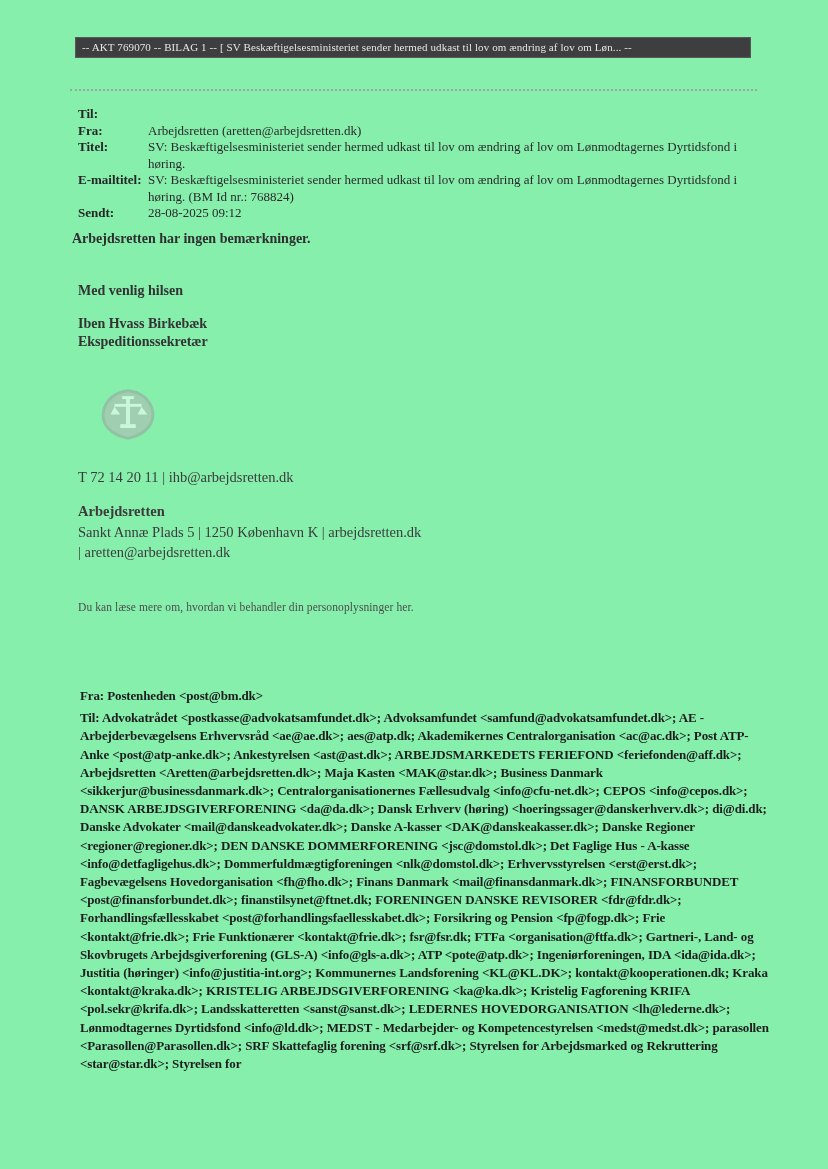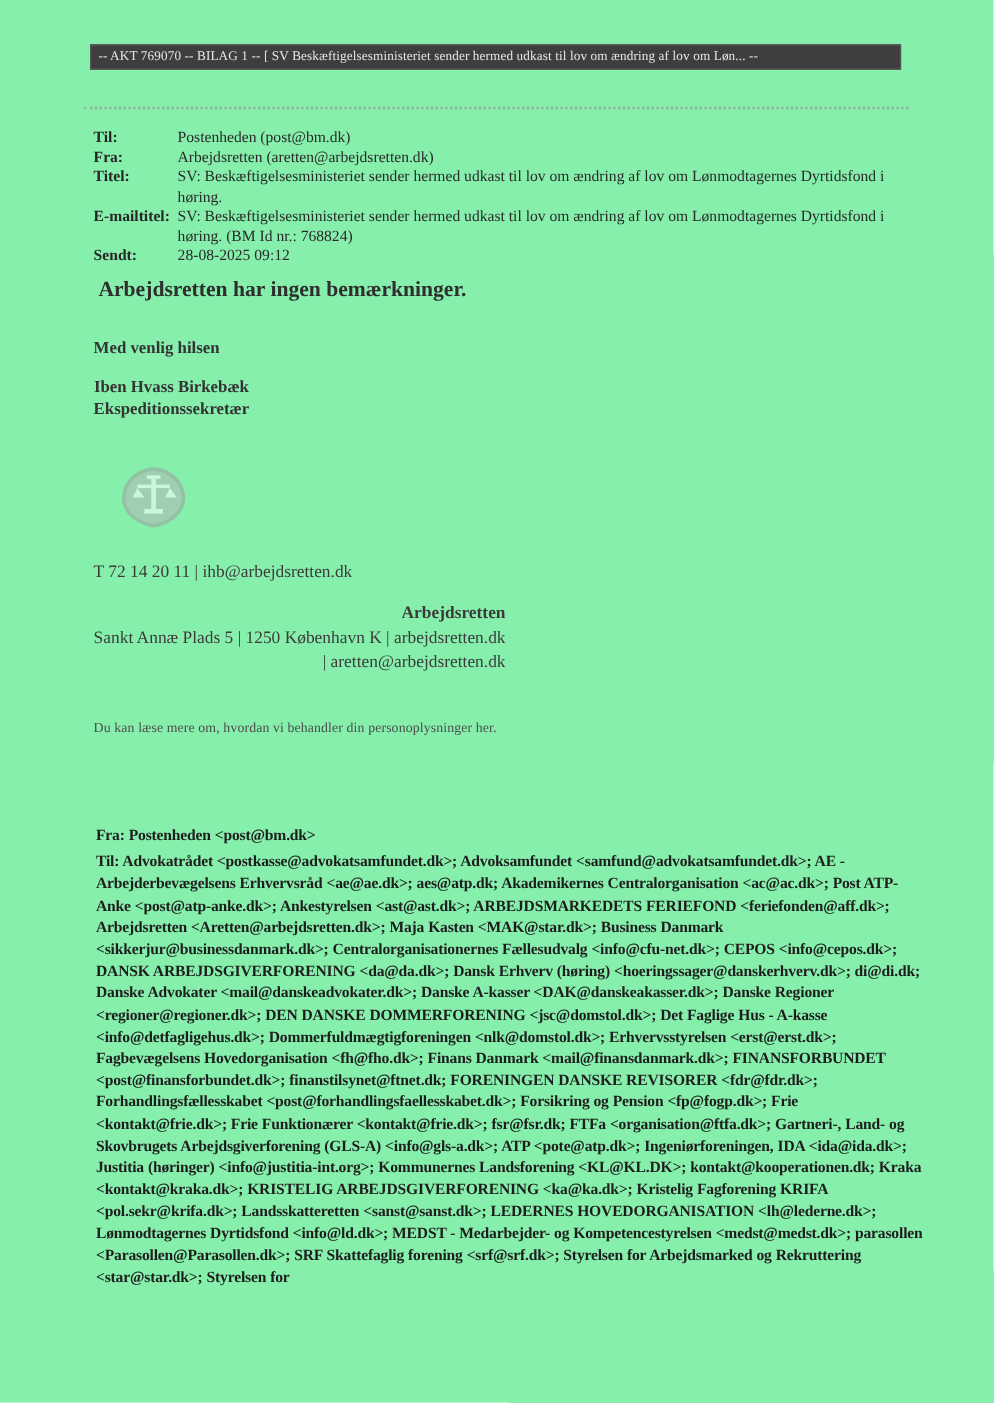--- a/index.html
+++ b/index.html
@@ -32,28 +32,28 @@
   }
   
   .mail-headers{
     position:absolute;left:78px;top:106px;width:662px;
     font-size:13px;line-height:16.5px;
   }
   .hrow{display:grid;grid-template-columns:70px 1fr;}
   .hlabel{font-weight:700;}
   .hvalue{color:#2a2a2a;}
   
-  .message{position:absolute;left:82px;top:231px;font-size:18px;font-weight:600;color:#2e2e2e;}
+  .message{position:absolute;left:72px;top:231px;font-size:14px;font-weight:600;color:#2e2e2e;}
   .greeting{position:absolute;left:78px;top:283px;font-size:14px;font-weight:700;color:#333;text-align:center;}
-  .signoff{position:absolute;left:78px;top:315px;font-size:14px;font-weight:700;line-height:17.5px;color:#333;text-align:center;}
+  .signoff{position:absolute;left:78px;top:315px;font-size:14px;font-weight:700;line-height:17.5px;color:#333;}
   
   .seal{position:absolute;left:99px;top:387px;width:58px;height:55px;opacity:.55;}
   
   .phone-line{position:absolute;left:78px;top:469px;font-size:14.5px;color:#3b3b3b;}
-  .org-block{position:absolute;left:78px;top:501px;font-size:14.5px;line-height:20.5px;color:#3b3b3b;text-align:right;}
+  .org-block{position:absolute;left:78px;top:501px;font-size:14.5px;line-height:20.5px;color:#3b3b3b;}
   .org-name{font-weight:700;}
   .disclaimer{position:absolute;left:78px;width:640px;font-size:11.5px;color:#4c4c4c;letter-spacing:.1px;}
   .d1{top:578px;}
   .d2{top:601px;}
   
   .forwarded{
     position:absolute;left:76px;top:683px;width:700px;
     font-size:13px;line-height:18.2px;
     font-weight:600;color:#1d1d1d;
     letter-spacing:-0.15px;
@@ -69,21 +69,20 @@
 
   <div class="banner">
     <span>-- AKT 769070 -- BILAG 1 -- [ SV Beskæftigelsesministeriet sender hermed udkast til lov om ændring af lov om Løn... --</span>
   </div>
 
   <div class="divider"></div>
 
   <div class="mail-headers">
     <div class="hrow">
       <span class="hlabel">Til:</span>
-      <span class="hvalue">Postenheden (post@bm.dk)</span>
     </div>
     <div class="hrow">
       <span class="hlabel">Fra:</span>
       <span class="hvalue">Arbejdsretten (aretten@arbejdsretten.dk)</span>
     </div>
     <div class="hrow">
       <span class="hlabel">Titel:</span>
       <span class="hvalue">SV: Beskæftigelsesministeriet sender hermed udkast til lov om ændring af lov om Lønmodtagernes Dyrtidsfond i høring.</span>
     </div>
     <div class="hrow">

